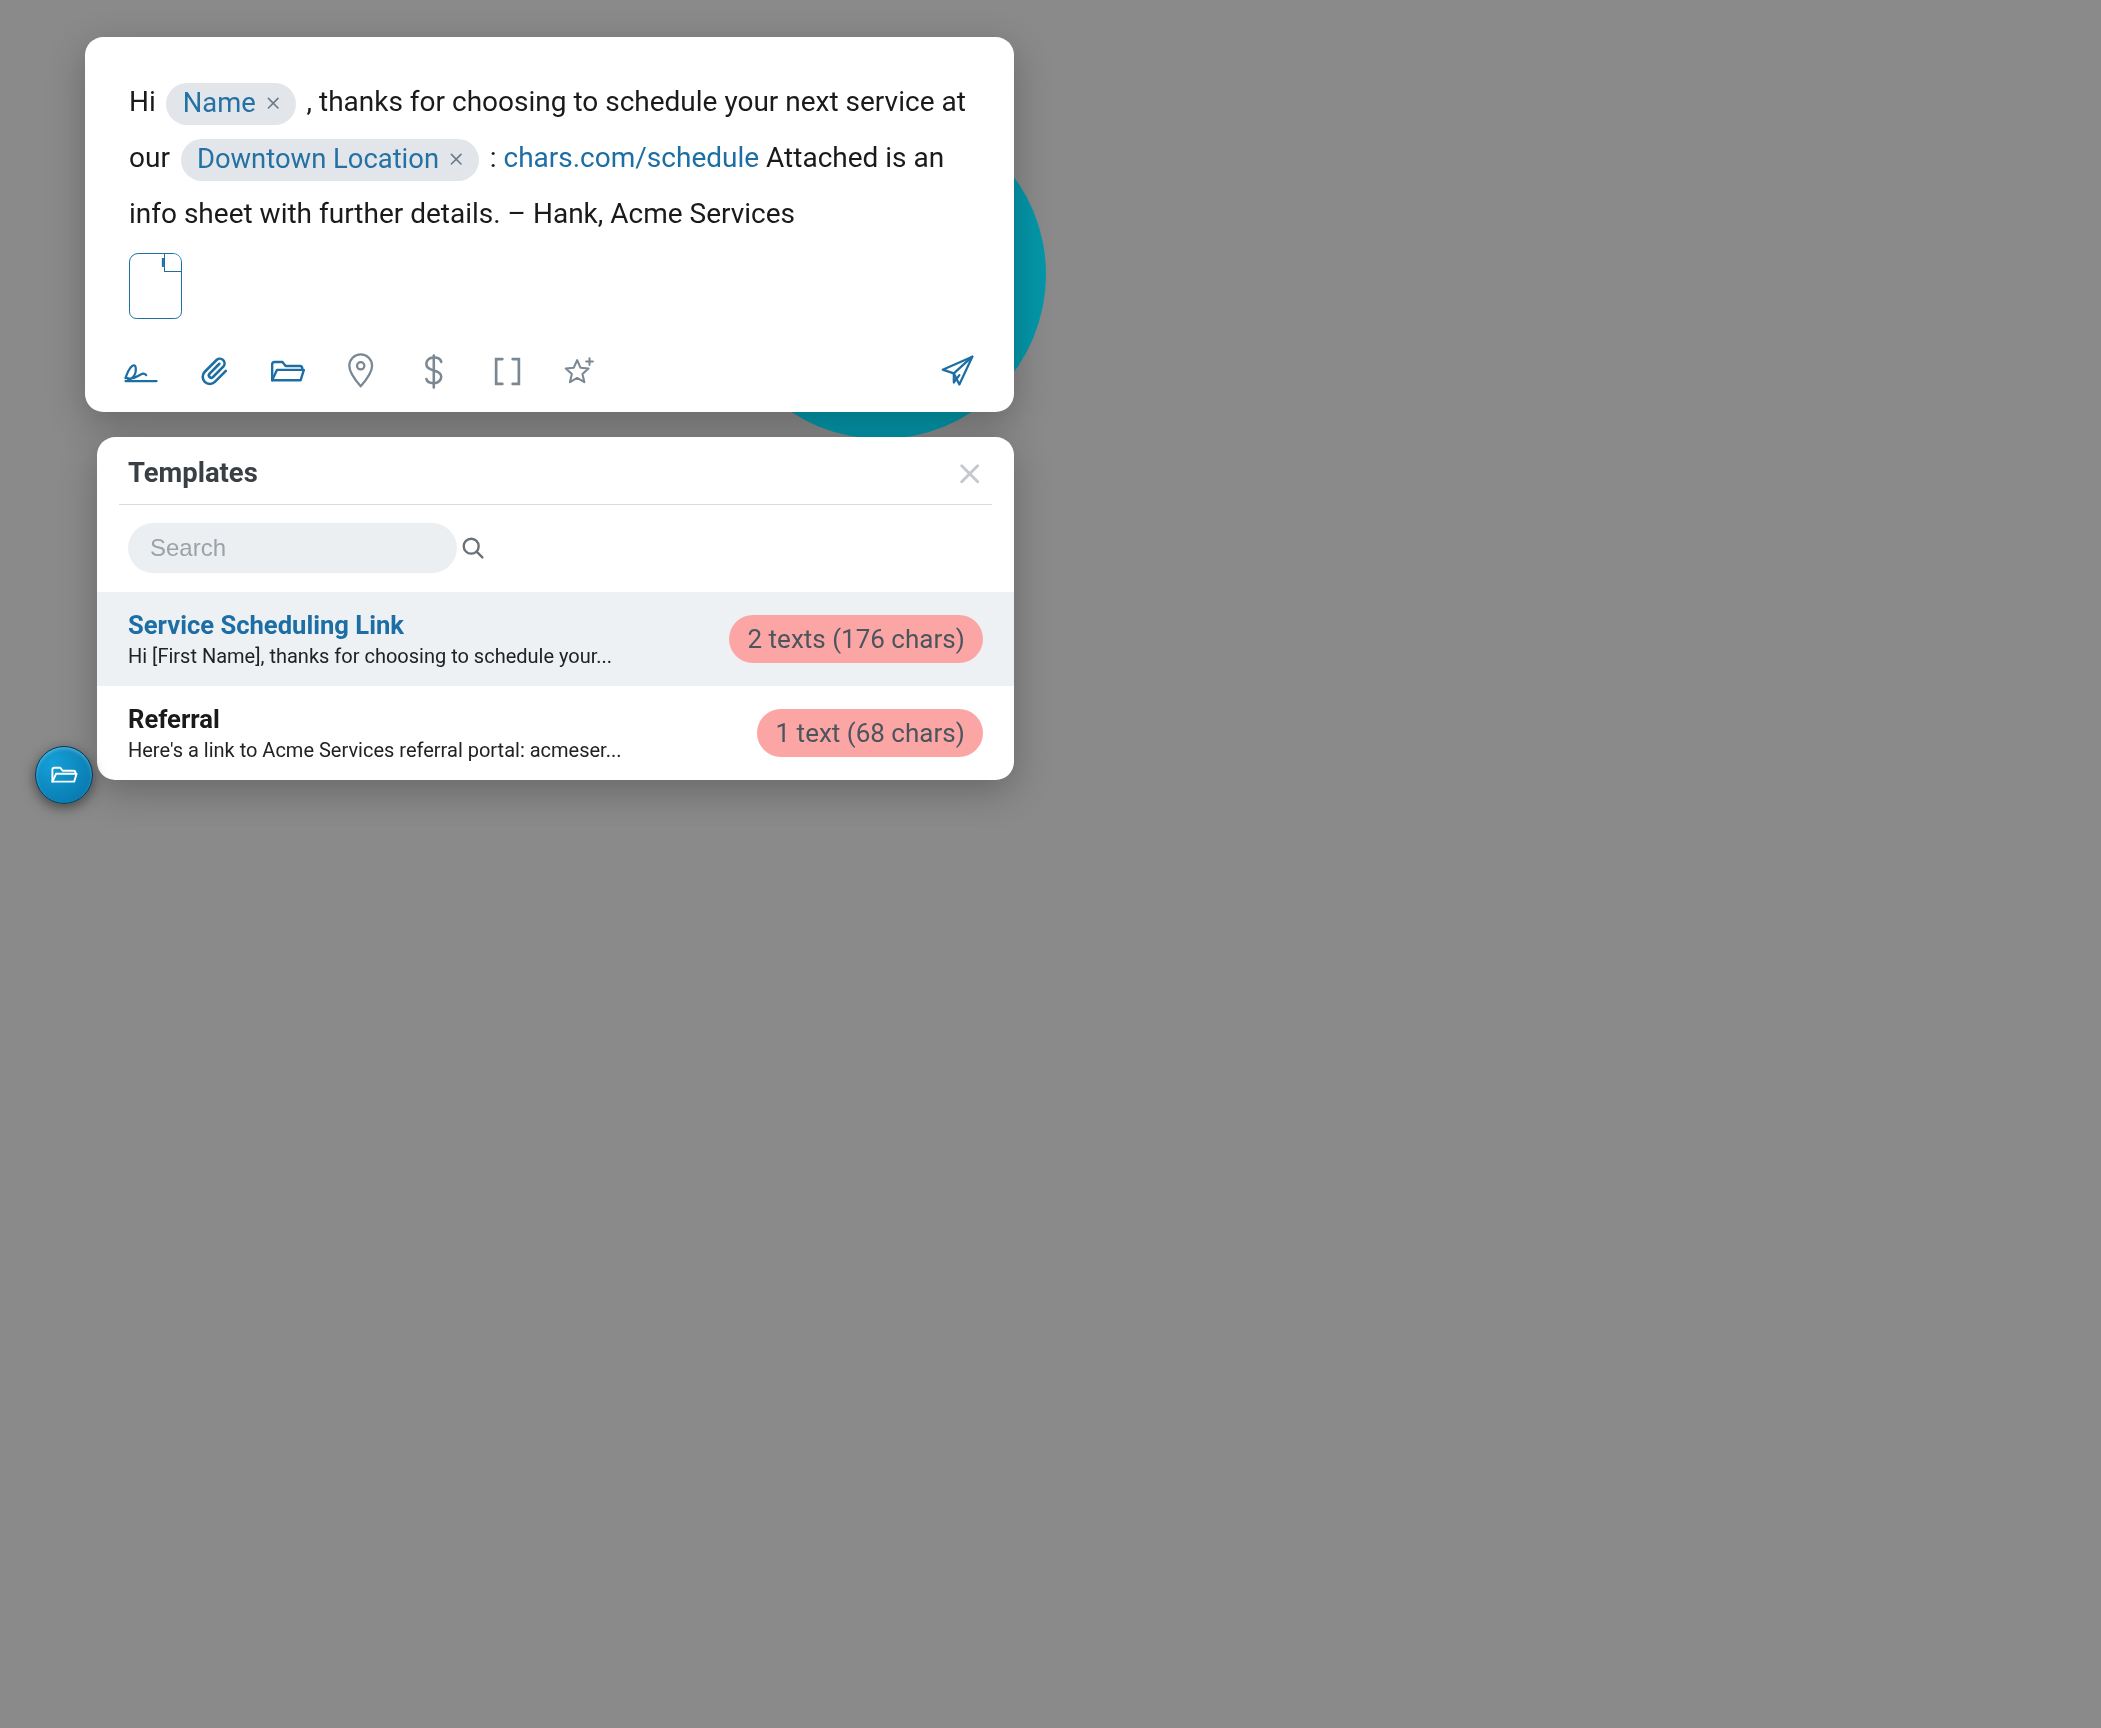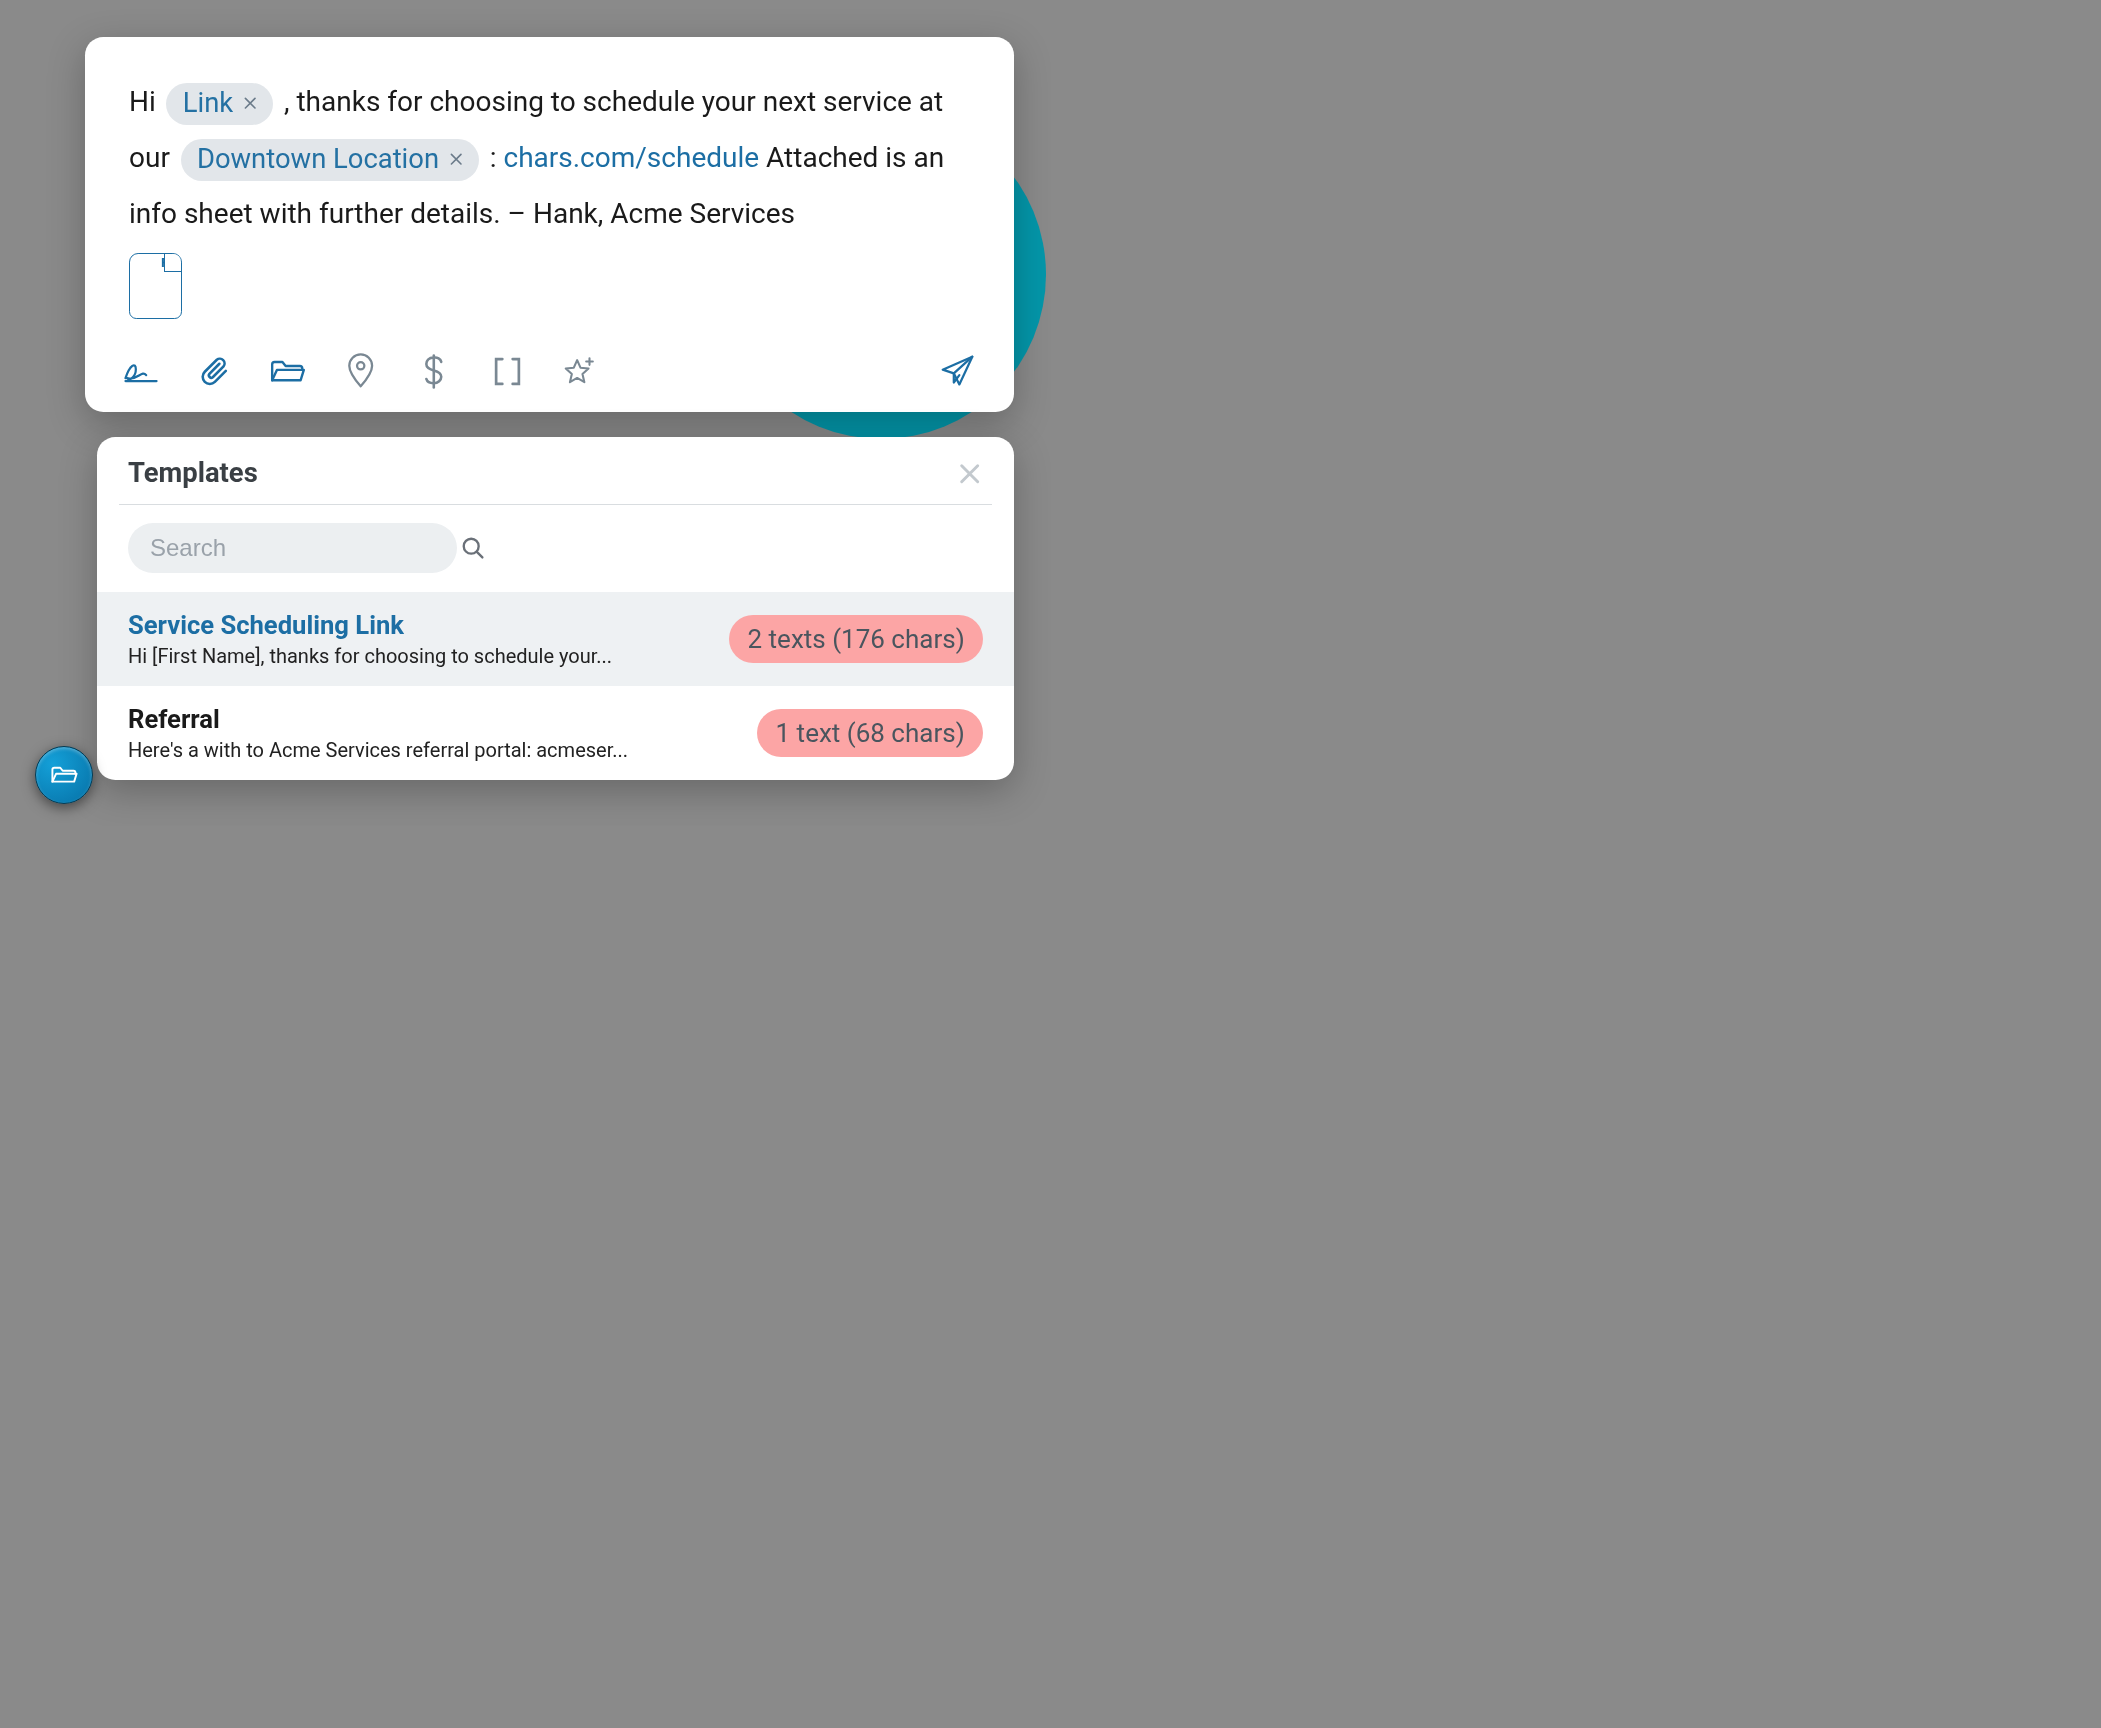--- a/index.html
+++ b/index.html
@@ -201,21 +201,21 @@
 </head>
 <body>
 
 <div class="deco-circle"></div>
 
 <div class="card composer">
   <div class="composer-body">
     <div class="msg">
       <span>Hi </span>
       <span class="chip">
-        <span>Link</span>
+        <span>Name</span>
         <span class="chip-x">
           <svg width="16.4" height="16.4" viewBox="0 0 24 24" fill="none" stroke="currentColor" stroke-width="2.4" stroke-linecap="round">
               <path d="M5 5l14 14M19 5L5 19"></path>
             </svg>
         </span>
       </span>
       <span>, thanks for choosing to schedule your next service at our </span>
       <span class="chip">
         <span>Downtown Location</span>
         <span class="chip-x">
@@ -311,21 +311,21 @@
     <div class="tpl-col">
       <div class="tpl-title blue">Service Scheduling Link</div>
       <div class="tpl-snippet">Hi [First Name], thanks for choosing to schedule your...</div>
     </div>
     <div class="badge">2 texts (176 chars)</div>
   </div>
 
   <div class="tpl-item">
     <div class="tpl-col">
       <div class="tpl-title">Referral</div>
-      <div class="tpl-snippet">Here's a with to Acme Services referral portal: acmeser...</div>
+      <div class="tpl-snippet">Here's a link to Acme Services referral portal: acmeser...</div>
     </div>
     <div class="badge">1 text (68 chars)</div>
   </div>
 </div>
 
 <div class="fab">
   <svg width="29" height="24" viewBox="0 0 48 34" fill="none" stroke="currentColor" stroke-width="3.2" stroke-linecap="round" stroke-linejoin="round">
     <path d="M4 28 V8 a3 3 0 0 1 3-3 h10 l4 5 h18 a3 3 0 0 1 3 3 v2"></path>
     <path d="M4 28 L10 15 h34 L40 28 Z"></path>
   </svg>

